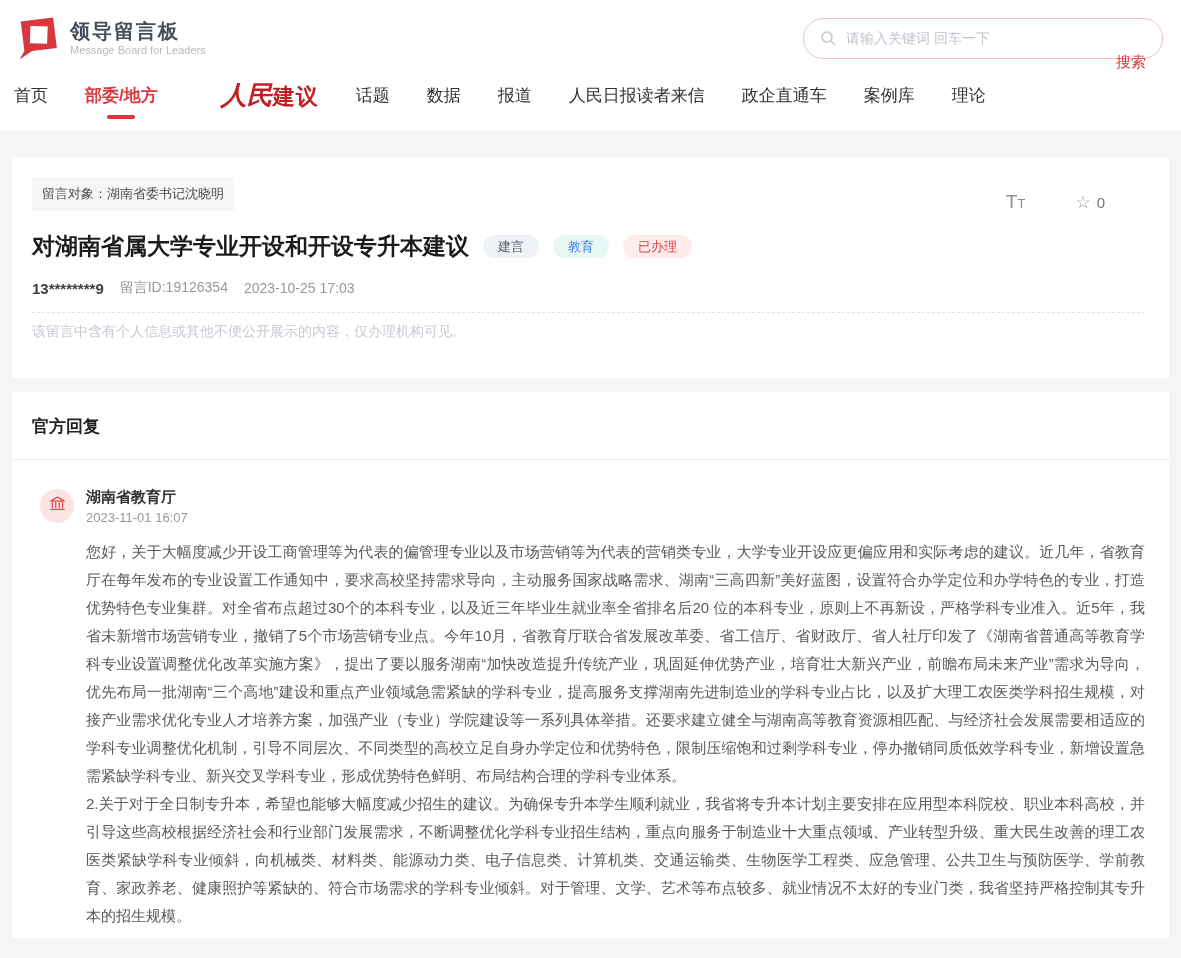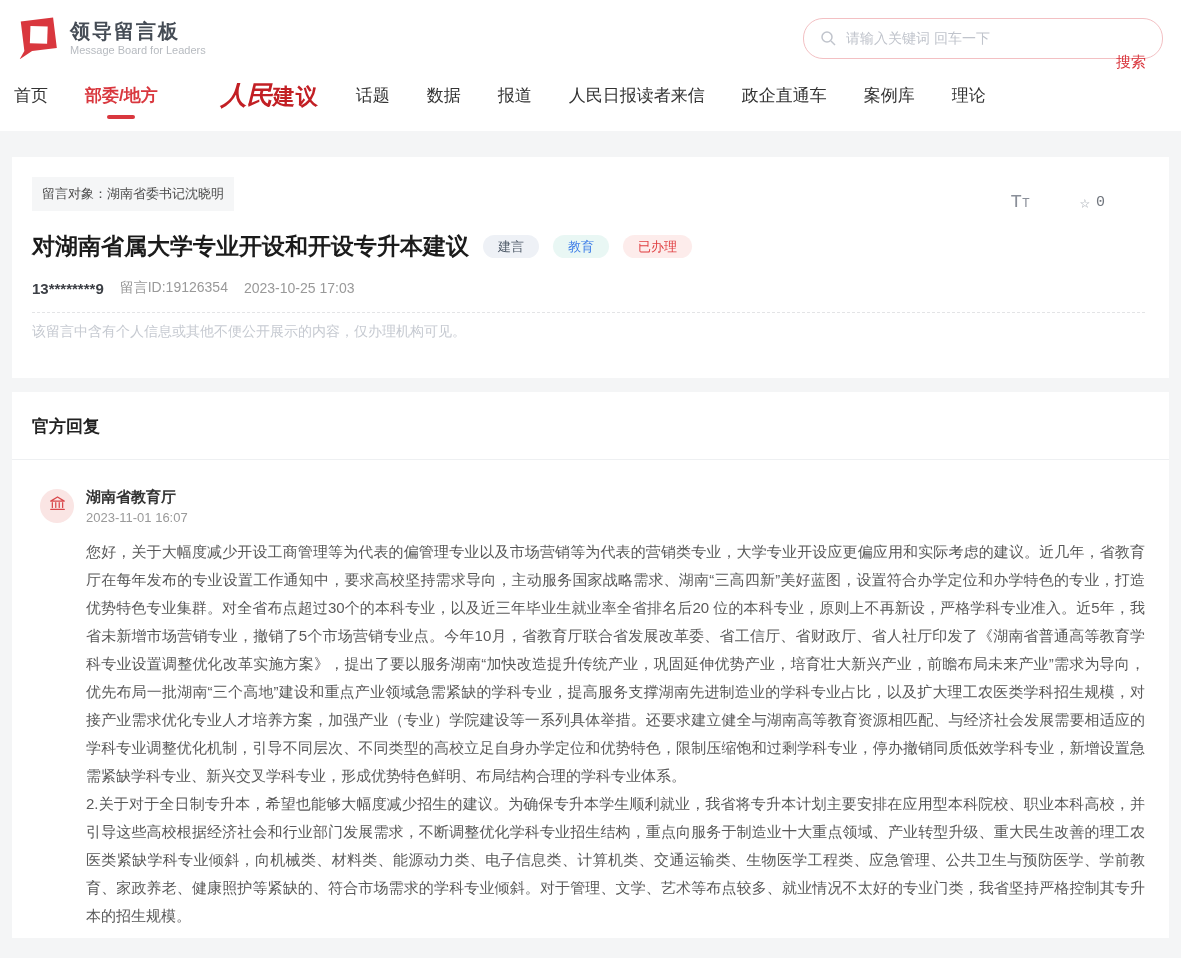--- a/index.html
+++ b/index.html
@@ -56,21 +56,21 @@
   .nav-item.active::after {
     content: ""; position: absolute; left: 50%; transform: translateX(-50%);
     bottom: -12px; width: 28px; height: 4px; border-radius: 2px; background: #d9373e;
   }
   .nav-item.renmin { color: #c21f24; }
   .renmin .script { font-style: italic; font-weight: bold; font-size: 26px; font-family: Liberation Serif, serif; margin-left: 26px; }
   .renmin .boldp { font-weight: bold; font-size: 22px; letter-spacing: 1px; }
   
   .card { background: #fff; margin: 0 12px; }
   .card-1 { margin-top: 26px; padding: 20px 24px 34px 20px; }
-  .tag-row { display: flex; justify-content: space-between; align-items: flex-start; font-family: Liberation Mono, monospace; }
+  .tag-row { display: flex; justify-content: space-between; align-items: flex-start; }
   .target-tag {
     background: #f5f6f7; color: #4a4a4a; font-size: 13px;
     padding: 8px 10px; display: inline-block;
   }
   .tools { display: flex; align-items: center; gap: 50px; margin: 14px 40px 0 0; color: #8a8f99; }
   .font-icon { cursor: pointer; color: #8a8f99; }
   .font-icon .big { font-size: 19px; }
   .font-icon .small { font-size: 13px; }
   .star-wrap { display: flex; align-items: center; gap: 6px; cursor: pointer; }
   .star-glyph { font-size: 17px; color: #9aa0a8; }

